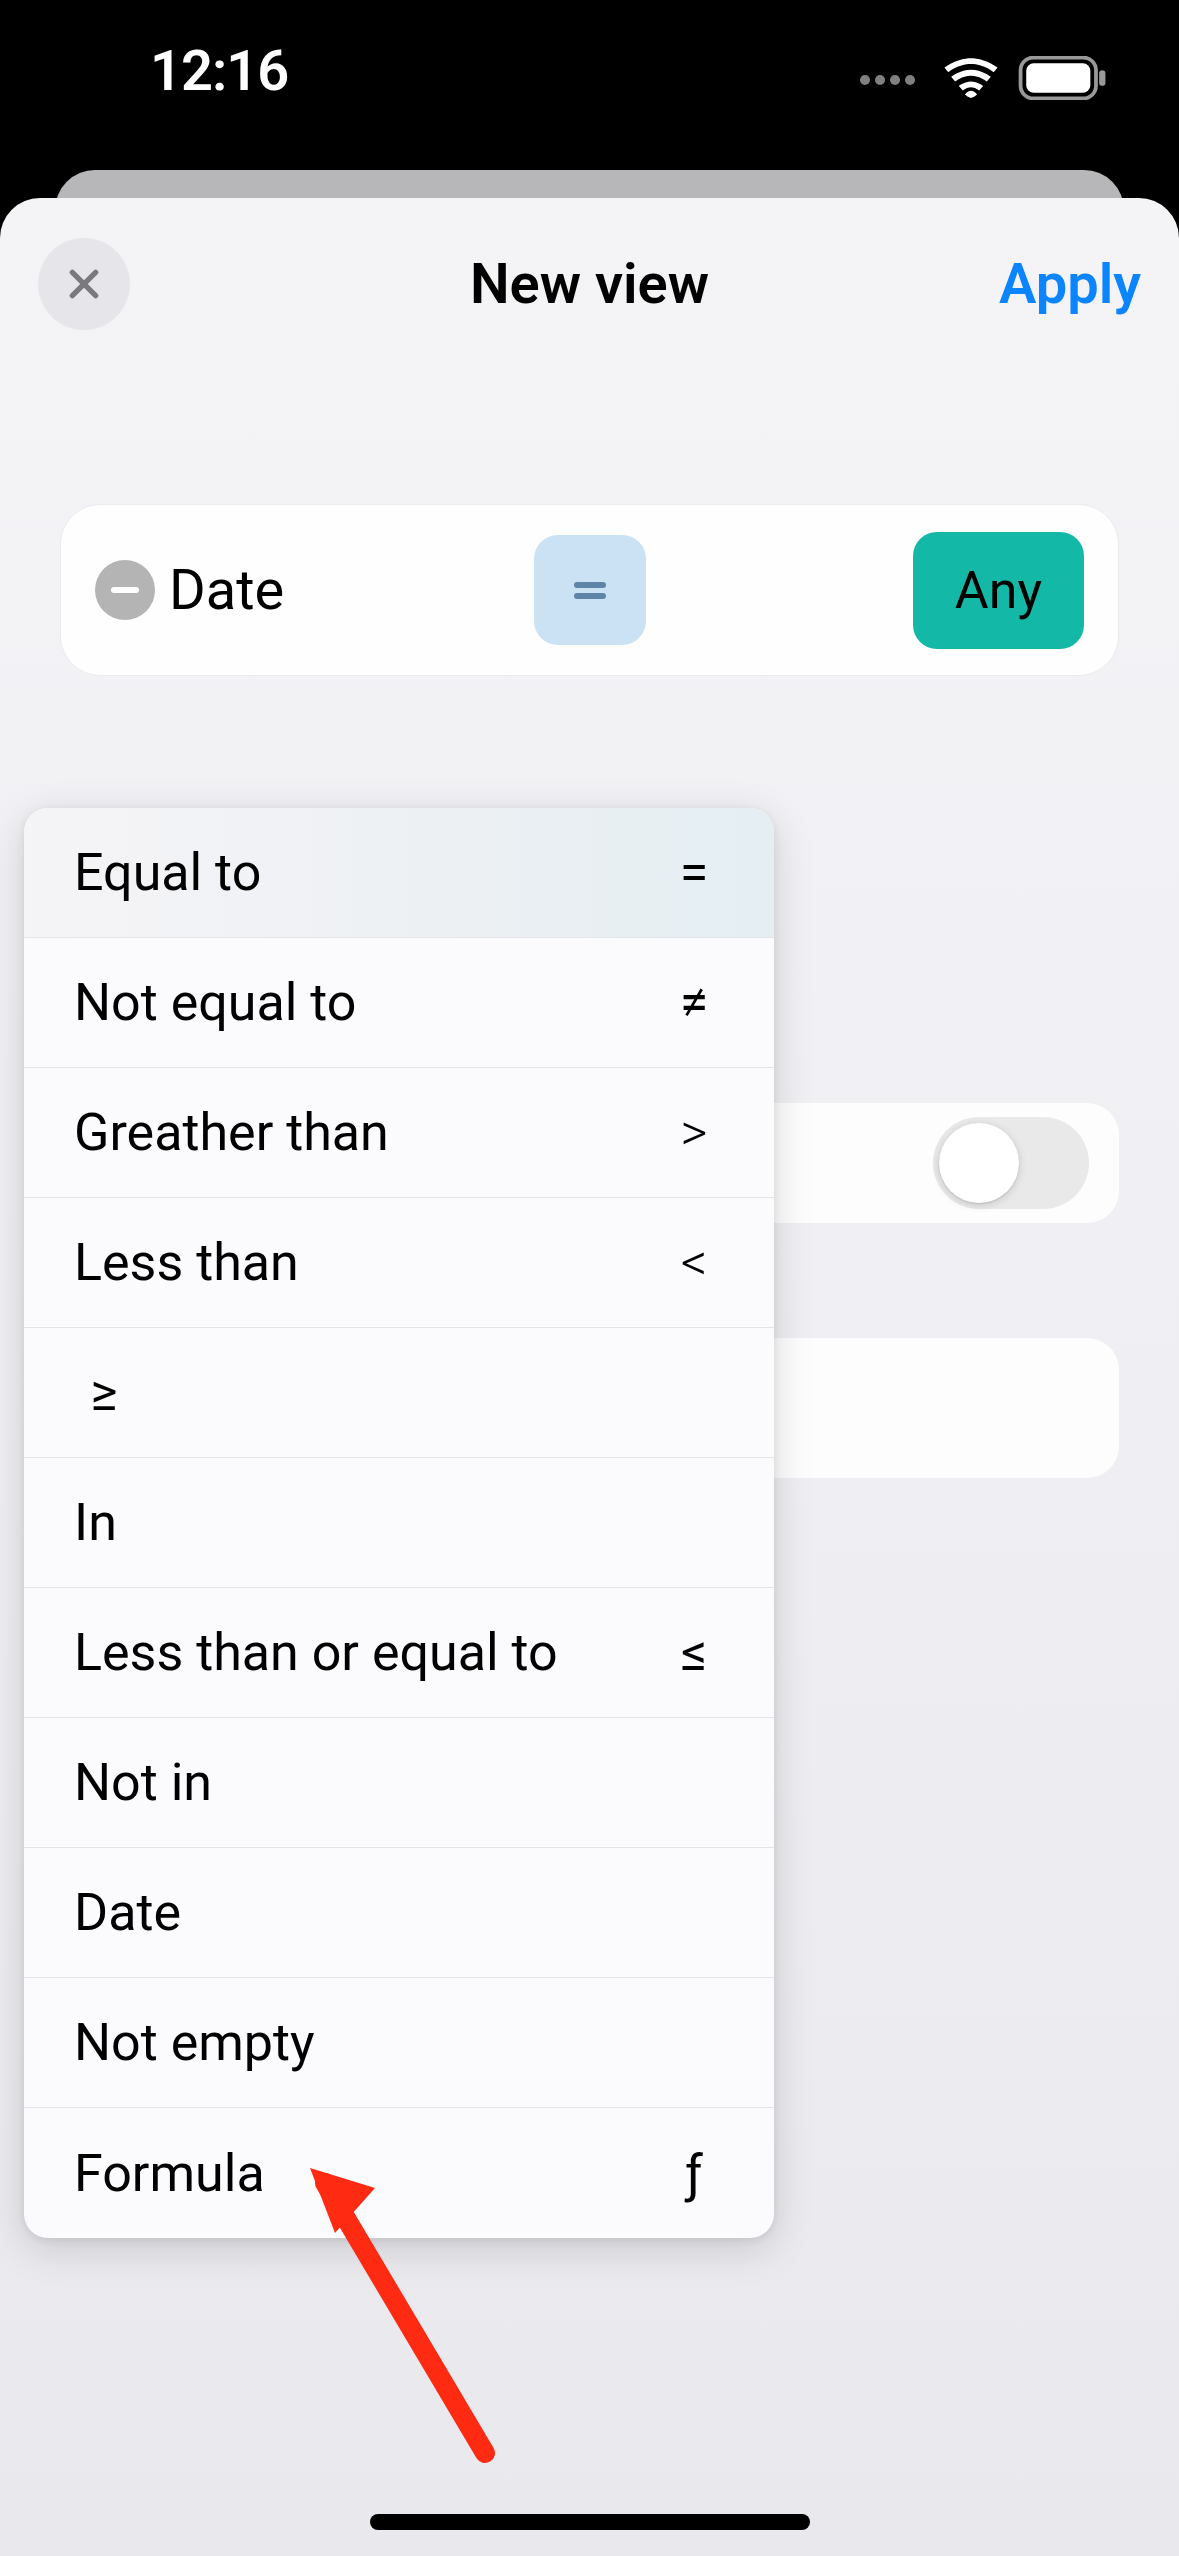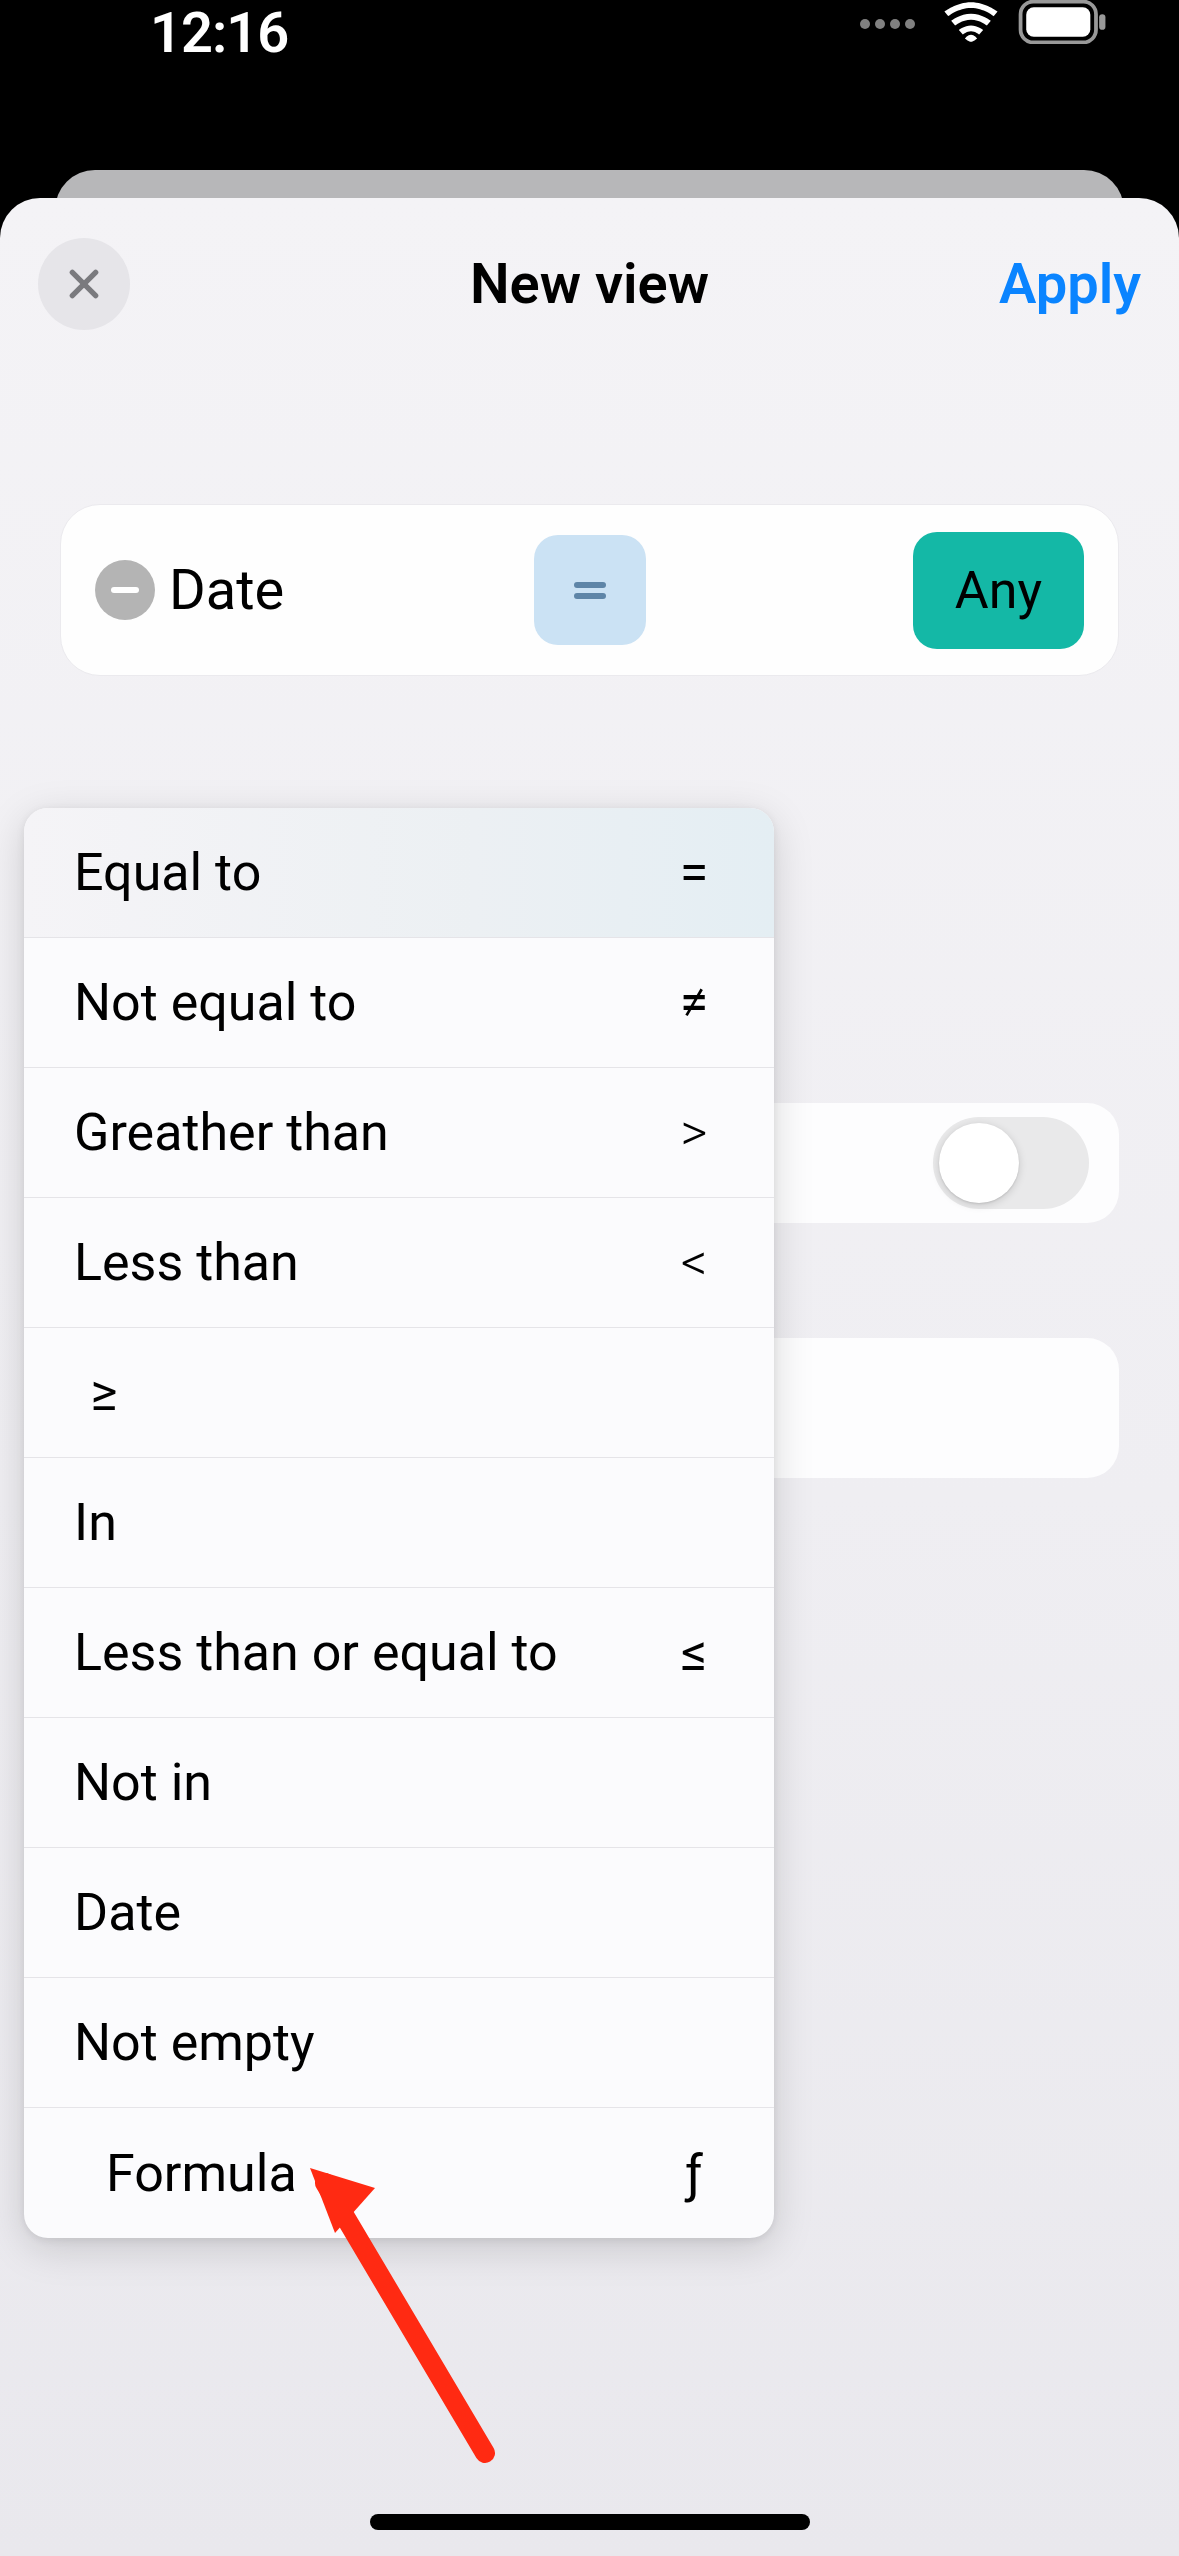--- a/index.html
+++ b/index.html
@@ -16,21 +16,21 @@
       overflow: hidden;
       position: relative;
     }
     .status-bar {
       position: absolute;
       top: 0;
       left: 0;
       right: 0;
       height: 124px;
       display: flex;
-      align-items: flex-start;
+      align-items: flex-end;
       justify-content: space-between;
       padding: 0 60px 20px 60px;
       color: #fff;
       z-index: 10;
     }
     .status-time {
       font-size: 56px;
       font-weight: 600;
       letter-spacing: -1px;
       margin-left: 90px;
@@ -236,21 +236,21 @@
     }
     .dropdown-item {
       height: 130px;
       display: flex;
       align-items: center;
       justify-content: space-between;
       padding: 0 50px;
       border-bottom: 1px solid #e5e4e8;
       cursor: pointer;
     }
-    .dropdown-item:last-child { border-bottom: none; margin-left: 32px; }
+    .dropdown-item:last-child { border-bottom: none; }
     .dropdown-item.selected {
       background: linear-gradient(to right, #f5f4f7 0%, #ecf0f3 60%, #e4eef3 100%);
     }
     .dropdown-label {
       font-size: 52px;
       font-weight: 400;
       color: #000;
     }
     .dropdown-symbol {
       font-size: 52px;

